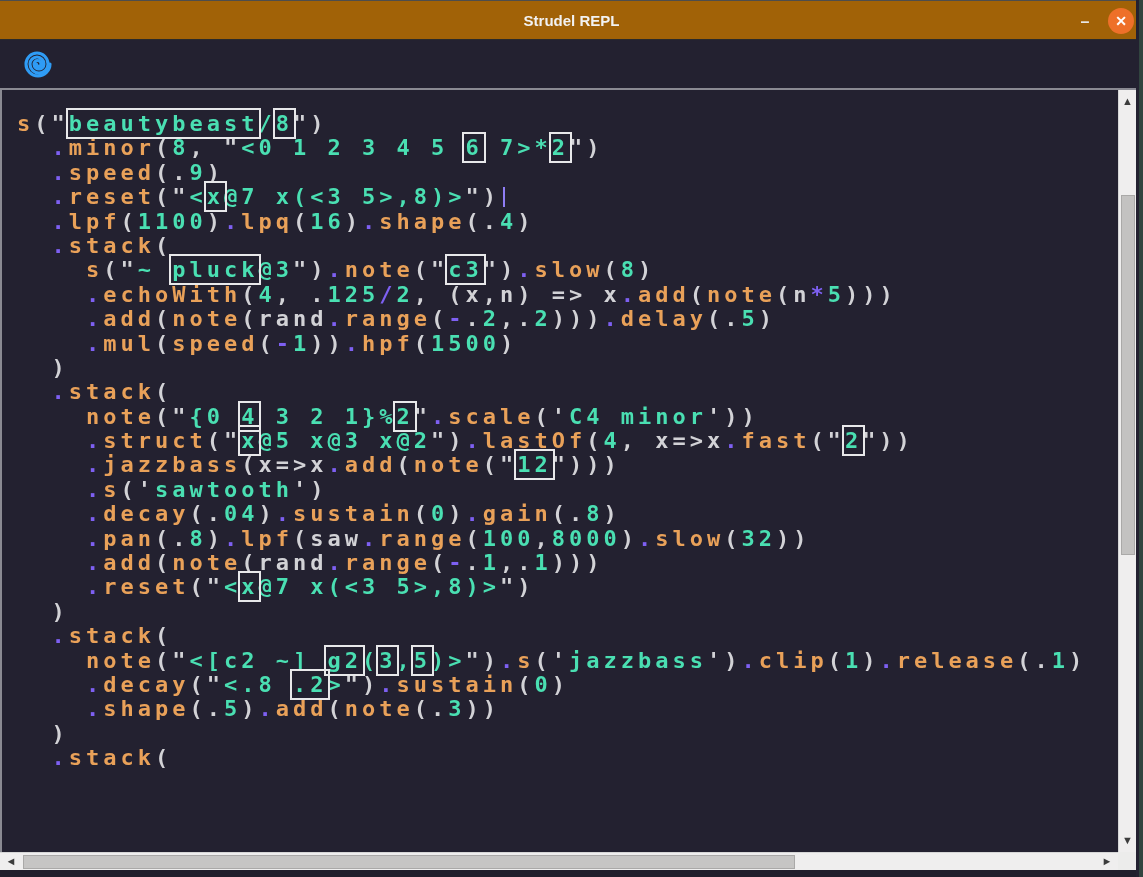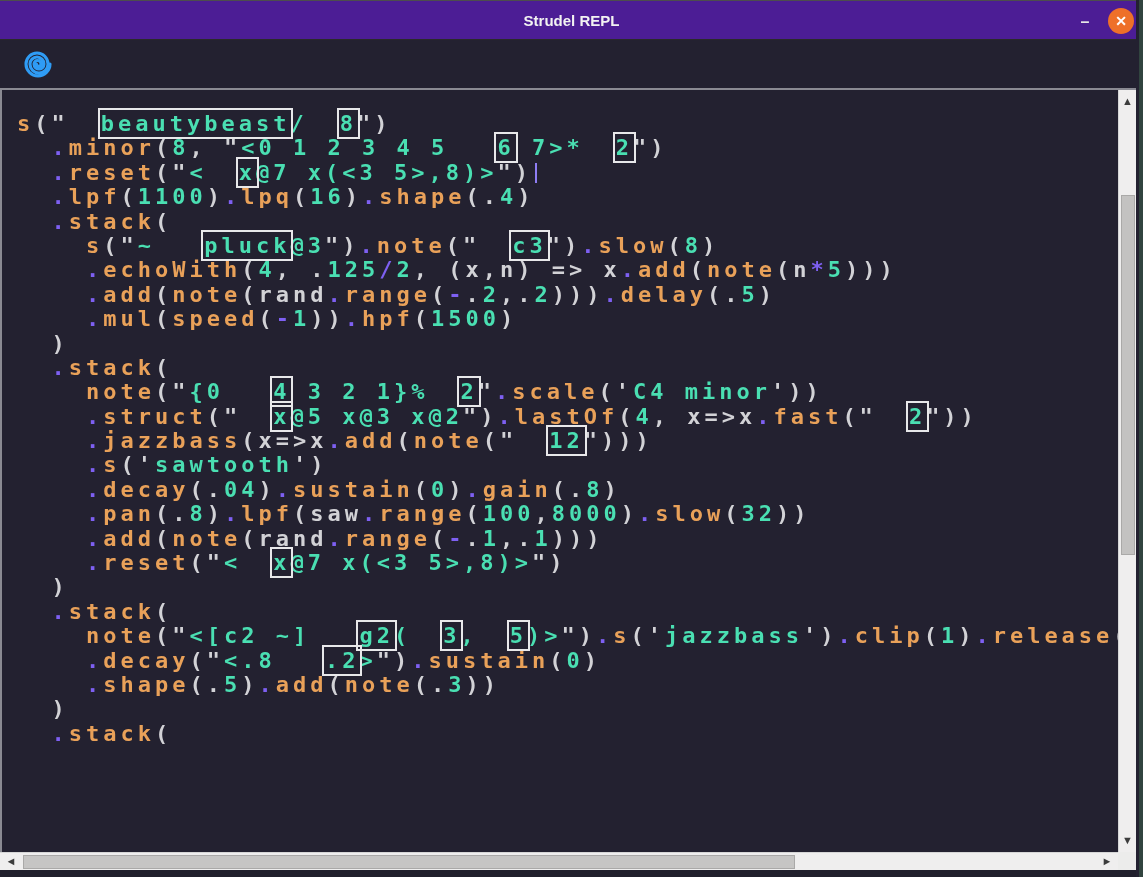--- a/index.html
+++ b/index.html
@@ -1,20 +1,20 @@
 <!DOCTYPE html>
 <html><head>
 <meta charset="utf-8">
 <style>
   * { margin:0; padding:0; box-sizing:border-box; }
   html,body { width:1143px; height:877px; overflow:hidden; background:#232130; font-family:"Liberation Sans", sans-serif; }
 
   
   .titlebar { position:absolute; left:0; top:0; width:1143px; height:40px;
-              background:#4c1d95; border-top:1px solid #4d4d4d; border-bottom:1px solid #2a2a2a; }
+              background:#a16207; border-top:1px solid #4d4d4d; border-bottom:1px solid #2a2a2a; }
   .titlebar .title { position:absolute; left:0; right:0; top:0; height:40px; line-height:40px;
               text-align:center; color:#f2f2f2; font-weight:bold; font-size:15px; }
   .btn-min { position:absolute; right:44px; top:5px; width:28px; height:30px; line-height:32px;
               text-align:center; color:#e8e8e8; font-weight:bold; font-size:16px; cursor:default; }
   .btn-close { position:absolute; right:9px; top:7px; width:26px; height:26px; border-radius:50%;
               background:#ee7029; color:#ffffff; font-weight:bold; font-size:14px;
               text-align:center; line-height:26px; }
 
   
   .toolbar { position:absolute; left:0; top:41px; width:1143px; height:47px; background:#232130; }
@@ -25,21 +25,21 @@
             border-top:2px solid #8a8a92; border-left:2px solid #8a8a92; background:#232130; }
   .code { position:absolute; left:0; top:0; width:1116px; height:762px; overflow:hidden;
           padding:22px 0 0 15px;
           font-family:"DejaVu Sans Mono", monospace; font-weight:bold; font-size:22px;
           line-height:24.4px; letter-spacing:4px; }
   .line { white-space:pre; height:24.4px; }
   .fn  { color:#e9a159; }
   .str { color:#4adfb2; }
   .pun { color:#d2d2d6; }
   .op  { color:#7e60f2; }
-  .hl  { outline:2px solid #e8e8ea; outline-offset:1px;margin-left:32px; }
+  .hl  { outline:2px solid #e8e8ea; outline-offset:1px; }
   .cursor { display:inline-block; width:2px; height:20px; background:#8f7df5;
             vertical-align:-3px; margin-left:3px; }
 
   
   .vscroll { position:absolute; right:7px; top:90px; width:18px; height:762px;
              background:#efeeee; border-left:1px solid #d6d6d6; }
   .vthumb { position:absolute; left:2px; top:105px; width:14px; height:360px;
             background:#c3c2c1; border:1px solid #aaa9a8; }
   .sb-arrow { position:absolute; color:#3c3c3c; font-size:11px; line-height:11px; text-align:center; }
   .v-up   { top:6px;  left:0; width:17px; }
@@ -67,20 +67,21 @@
 <div class="toolbar">
   <svg class="logo" viewBox="0 0 32 32">
     <path d="M 28 16 A 12 12 0 0 1 4 16 A 11 11 0 0 1 26 16 A 9 9 0 0 1 8 16 A 7 7 0 0 1 22 16 A 5 5 0 0 1 12 16 A 3.5 3.5 0 0 1 19 16 A 2.25 2.25 0 0 1 14.5 16" fill="none" stroke="#2f9cf5" stroke-width="3.1" stroke-linecap="round"></path>
   </svg>
 </div>
 
 <div class="editor">
   <div class="code">
       <div class="line"><span class="fn">s</span><span class="pun">("</span><span class="str hl">beautybeast</span><span class="str">/</span><span class="str hl">8</span><span class="pun">")</span></div>
       <div class="line"><span class="pun">  </span><span class="op">.</span><span class="fn">minor</span><span class="pun">(</span><span class="str">8</span><span class="pun">, "</span><span class="str">&lt;0 1 2 3 4 5 </span><span class="str hl">6</span><span class="str"> 7&gt;*</span><span class="str hl">2</span><span class="pun">")</span></div>
+      <div class="line"><span class="pun">  </span><span class="op">.</span><span class="fn">speed</span><span class="pun">(</span><span class="pun">.</span><span class="str">9</span><span class="pun">)</span></div>
       <div class="line"><span class="pun">  </span><span class="op">.</span><span class="fn">reset</span><span class="pun">("</span><span class="str">&lt;</span><span class="str hl">x</span><span class="str">@7 x(&lt;3 5&gt;,8)&gt;</span><span class="pun">")</span><span class="cursor"></span></div>
       <div class="line"><span class="pun">  </span><span class="op">.</span><span class="fn">lpf</span><span class="pun">(</span><span class="str">1100</span><span class="pun">)</span><span class="op">.</span><span class="fn">lpq</span><span class="pun">(</span><span class="str">16</span><span class="pun">)</span><span class="op">.</span><span class="fn">shape</span><span class="pun">(</span><span class="pun">.</span><span class="str">4</span><span class="pun">)</span></div>
       <div class="line"><span class="pun">  </span><span class="op">.</span><span class="fn">stack</span><span class="pun">(</span></div>
       <div class="line"><span class="pun">    </span><span class="fn">s</span><span class="pun">("</span><span class="str">~ </span><span class="str hl">pluck</span><span class="str">@3</span><span class="pun">")</span><span class="op">.</span><span class="fn">note</span><span class="pun">("</span><span class="str hl">c3</span><span class="pun">")</span><span class="op">.</span><span class="fn">slow</span><span class="pun">(</span><span class="str">8</span><span class="pun">)</span></div>
       <div class="line"><span class="pun">    </span><span class="op">.</span><span class="fn">echoWith</span><span class="pun">(</span><span class="str">4</span><span class="pun">, </span><span class="pun">.</span><span class="str">125</span><span class="op">/</span><span class="str">2</span><span class="pun">, (x,n) =&gt; x</span><span class="op">.</span><span class="fn">add</span><span class="pun">(</span><span class="fn">note</span><span class="pun">(</span><span class="pun">n</span><span class="op">*</span><span class="str">5</span><span class="pun">)))</span></div>
       <div class="line"><span class="pun">    </span><span class="op">.</span><span class="fn">add</span><span class="pun">(</span><span class="fn">note</span><span class="pun">(</span><span class="pun">rand</span><span class="op">.</span><span class="fn">range</span><span class="pun">(</span><span class="op">-</span><span class="pun">.</span><span class="str">2</span><span class="pun">,</span><span class="pun">.</span><span class="str">2</span><span class="pun">)))</span><span class="op">.</span><span class="fn">delay</span><span class="pun">(</span><span class="pun">.</span><span class="str">5</span><span class="pun">)</span></div>
       <div class="line"><span class="pun">    </span><span class="op">.</span><span class="fn">mul</span><span class="pun">(</span><span class="fn">speed</span><span class="pun">(</span><span class="op">-</span><span class="str">1</span><span class="pun">))</span><span class="op">.</span><span class="fn">hpf</span><span class="pun">(</span><span class="str">1500</span><span class="pun">)</span></div>
       <div class="line"><span class="pun">  )</span></div>
       <div class="line"><span class="pun">  </span><span class="op">.</span><span class="fn">stack</span><span class="pun">(</span></div>
       <div class="line"><span class="pun">    </span><span class="fn">note</span><span class="pun">("</span><span class="str">{0 </span><span class="str hl">4</span><span class="str"> 3 2 1}%</span><span class="str hl">2</span><span class="pun">"</span><span class="op">.</span><span class="fn">scale</span><span class="pun">('</span><span class="str">C4 minor</span><span class="pun">'))</span></div>

